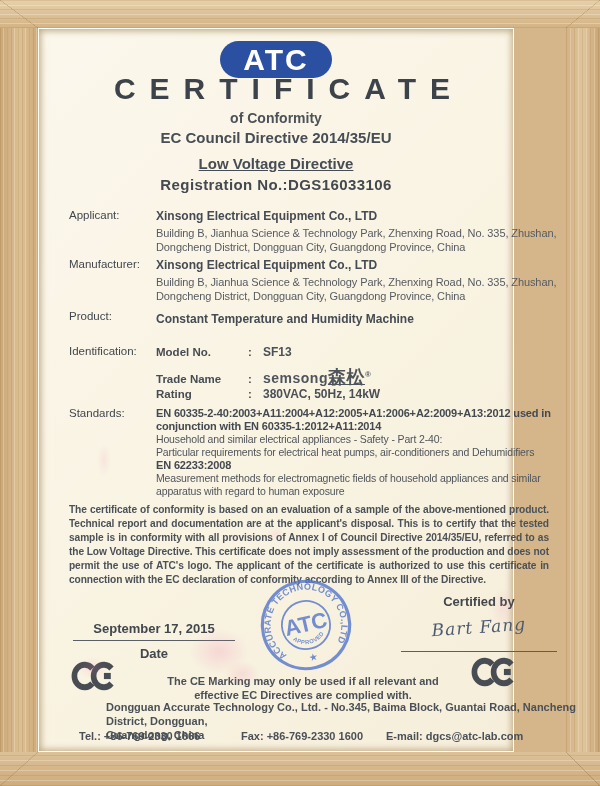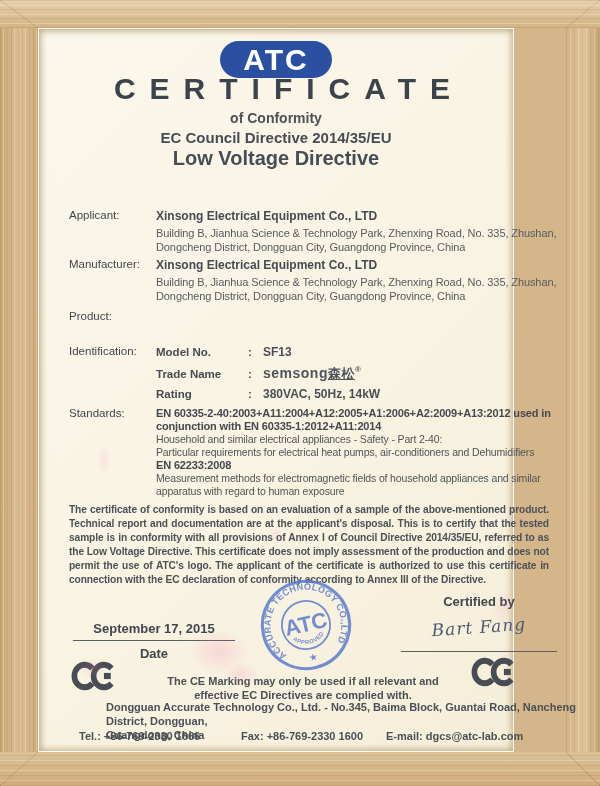--- a/index.html
+++ b/index.html
@@ -29,33 +29,33 @@
     border:1px solid rgba(255,255,250,.85);box-sizing:border-box;
     box-shadow:inset 0 3px 6px rgba(150,115,60,.30),inset 3px 0 6px rgba(150,115,60,.25),inset -3px 0 6px rgba(150,115,60,.18),inset 0 -3px 6px rgba(150,115,60,.18);}
   .abs{position:absolute;}
   .ctr{left:0;width:100%;text-align:center;}
   
   .atc-pill{left:50%;transform:translateX(-50%);top:12px;width:112px;height:37px;background:#2b50a1;border-radius:19px;
     color:#fff;font-weight:bold;font-size:30px;letter-spacing:2px;text-align:center;line-height:37px;z-index:3;}
   .cert-title{top:43px;font-size:30px;font-weight:bold;color:#3d434a;letter-spacing:14px;padding-left:26px;box-sizing:border-box;z-index:2;}
   .subtitle{top:81px;font-size:14px;font-weight:bold;color:#4c5258;}
   .dir1{top:100px;font-size:15px;font-weight:bold;color:#474d54;}
-  .dir2{top:118px;font-size:20px;font-weight:bold;color:#474d54;}
+  .dir2{top:126px;font-size:15px;font-weight:bold;color:#474d54;text-decoration:underline;}
   .reg{top:147px;font-size:15px;font-weight:bold;color:#43494f;letter-spacing:.4px;}
   
   .flabel{position:absolute;left:30px;font-size:11.5px;font-weight:normal;color:#41474d;white-space:nowrap;}
   .fval{position:absolute;left:117px;right:6px;color:#4d535a;}
   .fname{font-size:12px;font-weight:bold;color:#454b52;white-space:nowrap;}
   .faddr{font-size:11px;line-height:14px;margin-top:3px;white-space:nowrap;letter-spacing:-.1px;color:#565b61;}
   .idrow{position:absolute;left:117px;white-space:nowrap;font-size:11.5px;color:#464c52;}
   .idlab{display:inline-block;width:92px;font-weight:bold;}
   .idcolon{display:inline-block;width:15px;font-weight:bold;}
   .idval{font-weight:bold;font-size:12px;color:#4a5057;}
   .brand{font-weight:bold;font-size:14px;letter-spacing:.5px;color:#4e545c;}
-  .brand-cn{font-weight:bold;font-size:13px;color:#4e545c;text-decoration:underline;}
+  .brand-cn{font-weight:bold;font-size:18px;color:#4e545c;text-decoration:underline;}
   .brand sup{font-size:8px;}
   .stdlines{position:absolute;left:117px;right:4px;top:0;font-size:10.5px;line-height:13px;color:#50555b;letter-spacing:-.15px;}
   .stdlines div{white-space:nowrap;}
   .stdlines .b{font-weight:bold;font-size:11px;color:#44494f;}
   
   .statement{top:474px;left:30px;width:480px;font-size:10.2px;font-weight:bold;line-height:14px;
     text-align:justify;color:#4b5157;letter-spacing:-.1px;}
   
   .stamp{left:217px;top:546px;width:100px;height:100px;opacity:.82;transform:rotate(-13deg);z-index:4;}
   
@@ -102,40 +102,42 @@
   <div class="seam seam-br"></div>
 </div>
 
 <div class="paper">
 
   <div class="abs atc-pill"><span>ATC</span></div>
   <div class="abs ctr cert-title">CERTIFICATE</div>
   <div class="abs ctr subtitle">of Conformity</div>
   <div class="abs ctr dir1">EC Council Directive 2014/35/EU</div>
   <div class="abs ctr dir2">Low Voltage Directive</div>
+  <div class="abs ctr reg">Registration No.:DGS16033106</div>
 
   <div class="flabel" style="top:180px">Applicant:</div>
   <div class="fval" style="top:180px">
     <div class="fname">Xinsong Electrical Equipment Co., LTD</div>
     <div class="faddr">
       <div>Building B, Jianhua Science &amp; Technology Park, Zhenxing Road, No. 335, Zhushan,</div>
       <div>Dongcheng District, Dongguan City, Guangdong Province, China</div>
     </div>
   </div>
 
   <div class="flabel" style="top:229px">Manufacturer:</div>
   <div class="fval" style="top:229px">
     <div class="fname">Xinsong Electrical Equipment Co., LTD</div>
     <div class="faddr">
       <div>Building B, Jianhua Science &amp; Technology Park, Zhenxing Road, No. 335, Zhushan,</div>
       <div>Dongcheng District, Dongguan City, Guangdong Province, China</div>
     </div>
   </div>
 
   <div class="flabel" style="top:281px">Product:</div>
+  <div class="fval fname" style="top:283px">Constant Temperature and Humidity Machine</div>
 
   <div class="flabel" style="top:316px">Identification:</div>
   <div class="idrow" style="top:316px">
     <span class="idlab">Model No.</span><span class="idcolon">:</span><span class="idval">SF13</span>
   </div>
   <div class="idrow" style="top:336px">
     <span class="idlab">Trade Name</span><span class="idcolon">:</span><span class="brand"><span>semsong</span><span class="brand-cn">森松</span><sup>®</sup></span>
   </div>
   <div class="idrow" style="top:358px">
     <span class="idlab">Rating</span><span class="idcolon">:</span><span class="idval">380VAC, 50Hz, 14kW</span>

